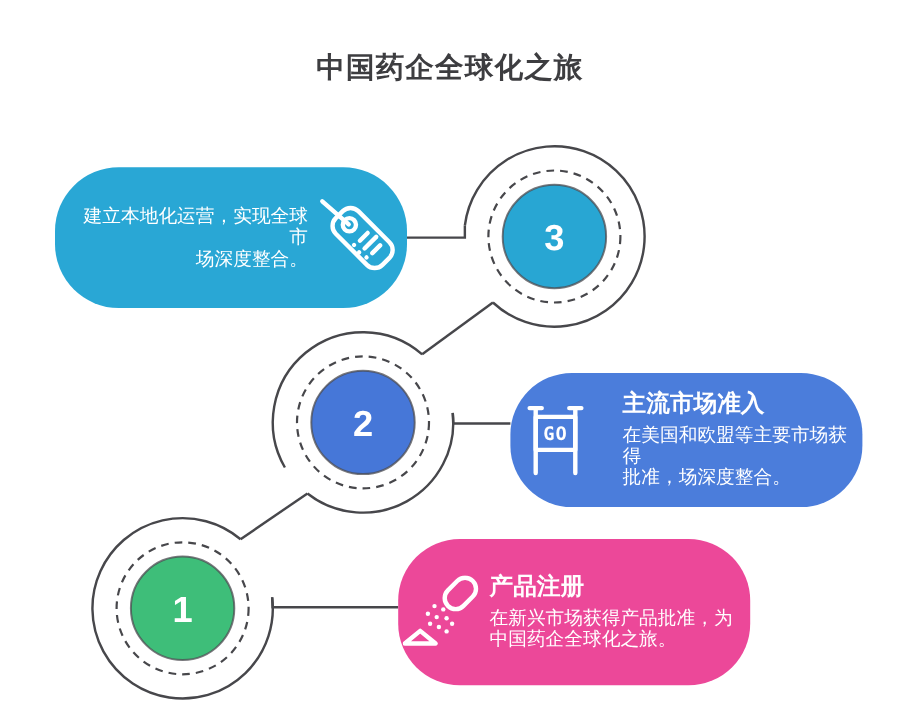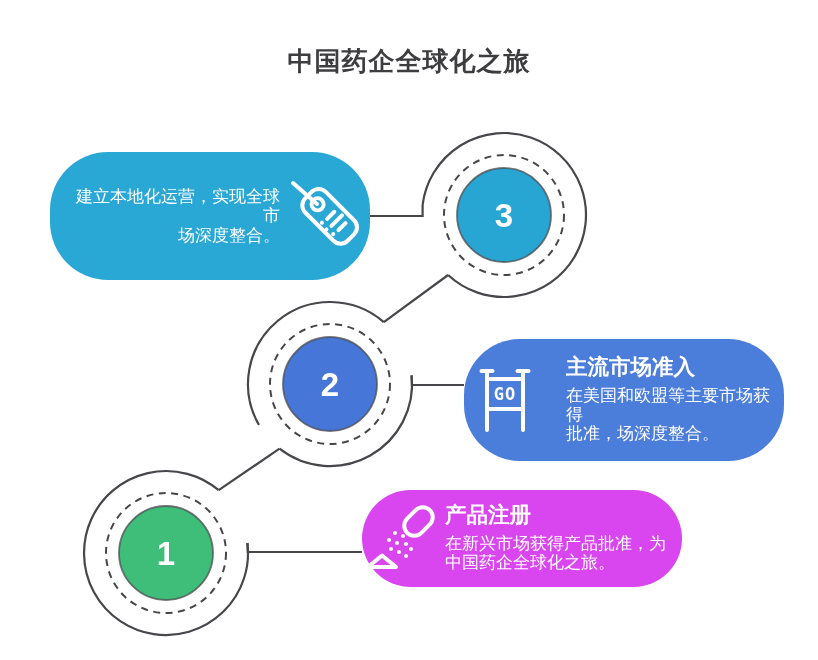--- a/index.html
+++ b/index.html
@@ -27,22 +27,22 @@
   .bubble-3 .bubble-icon{width:84px;height:80px;flex-shrink:0;margin-left:4px;}
   
   .bubble-2{
     left:464px;top:339px;width:320px;height:122px;border-radius:56px;
     background:#4b7ddb;padding:0 10px 0 8px;
   }
   .bubble-2 .bubble-icon{width:66px;height:74px;flex-shrink:0;}
   .bubble-2 .bubble-text{margin-left:28px;text-align:left;}
   
   .bubble-1{
-    left:362px;top:490px;width:320px;height:97px;border-radius:56px;
-    background:#d946ef;padding:0 10px 0 4px;
+    left:362px;top:490px;width:320px;height:133px;border-radius:56px;
+    background:#ec4899;padding:0 10px 0 4px;
   }
   .bubble-1 .bubble-icon{width:70px;height:68px;flex-shrink:0;}
   .bubble-1 .bubble-text{margin-left:9px;text-align:left;}
   .icon-svg{display:block;width:100%;height:100%;}
   .icon-stroke{fill:none;stroke:#ffffff;stroke-width:4;stroke-linecap:round;stroke-linejoin:round;}
   .go-text{font-family:"DejaVu Sans Mono","Liberation Mono",monospace;font-weight:bold;font-size:17px;fill:#ffffff;letter-spacing:1px;}
   .ring{fill:none;stroke:#47474b;stroke-width:2.2;}
   .dashed-ring{fill:none;stroke:#47474b;stroke-width:2;stroke-dasharray:7 5.5;}
   .connector{fill:none;stroke:#47474b;stroke-width:2.2;stroke-linejoin:miter;}
   .node-number{font-family:"Liberation Sans","DejaVu Sans",sans-serif;font-weight:bold;font-size:33px;fill:#ffffff;text-anchor:middle;}

